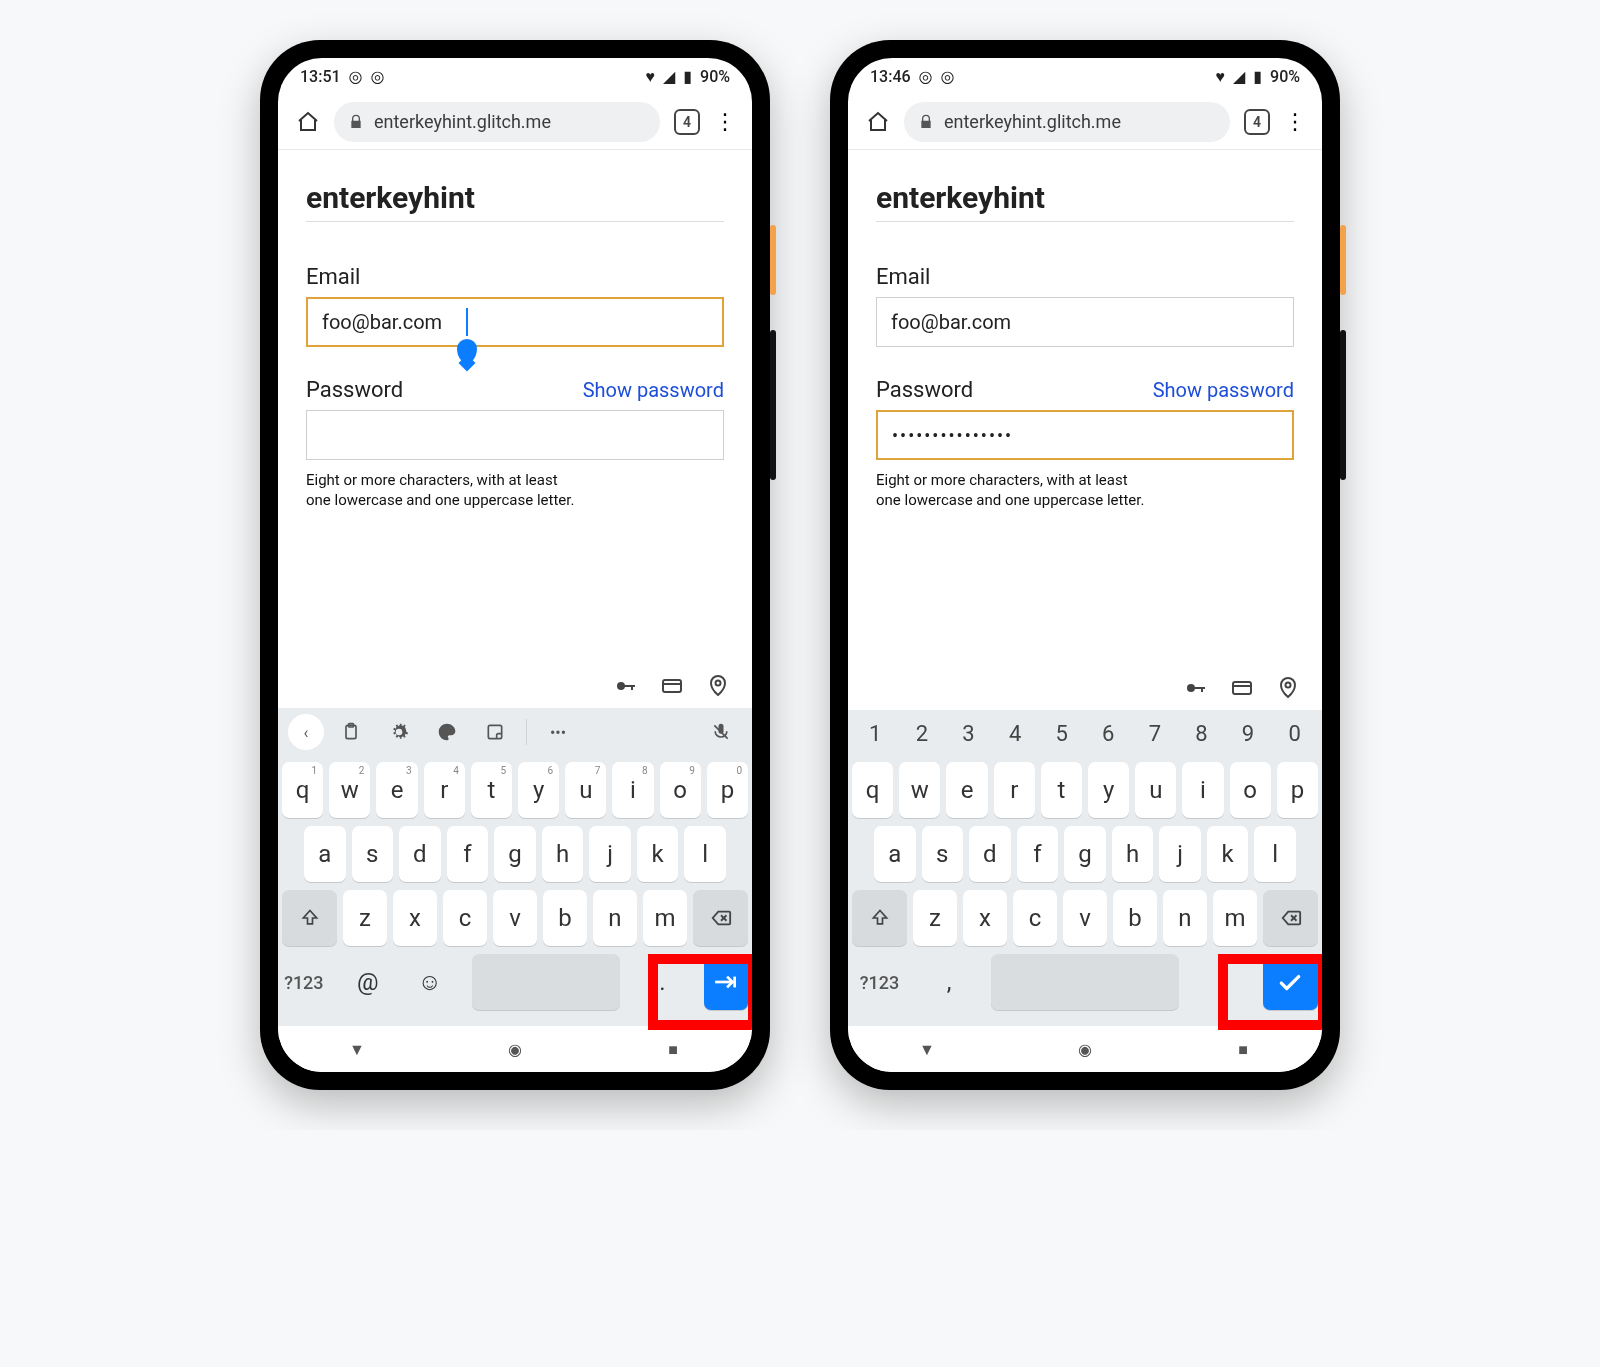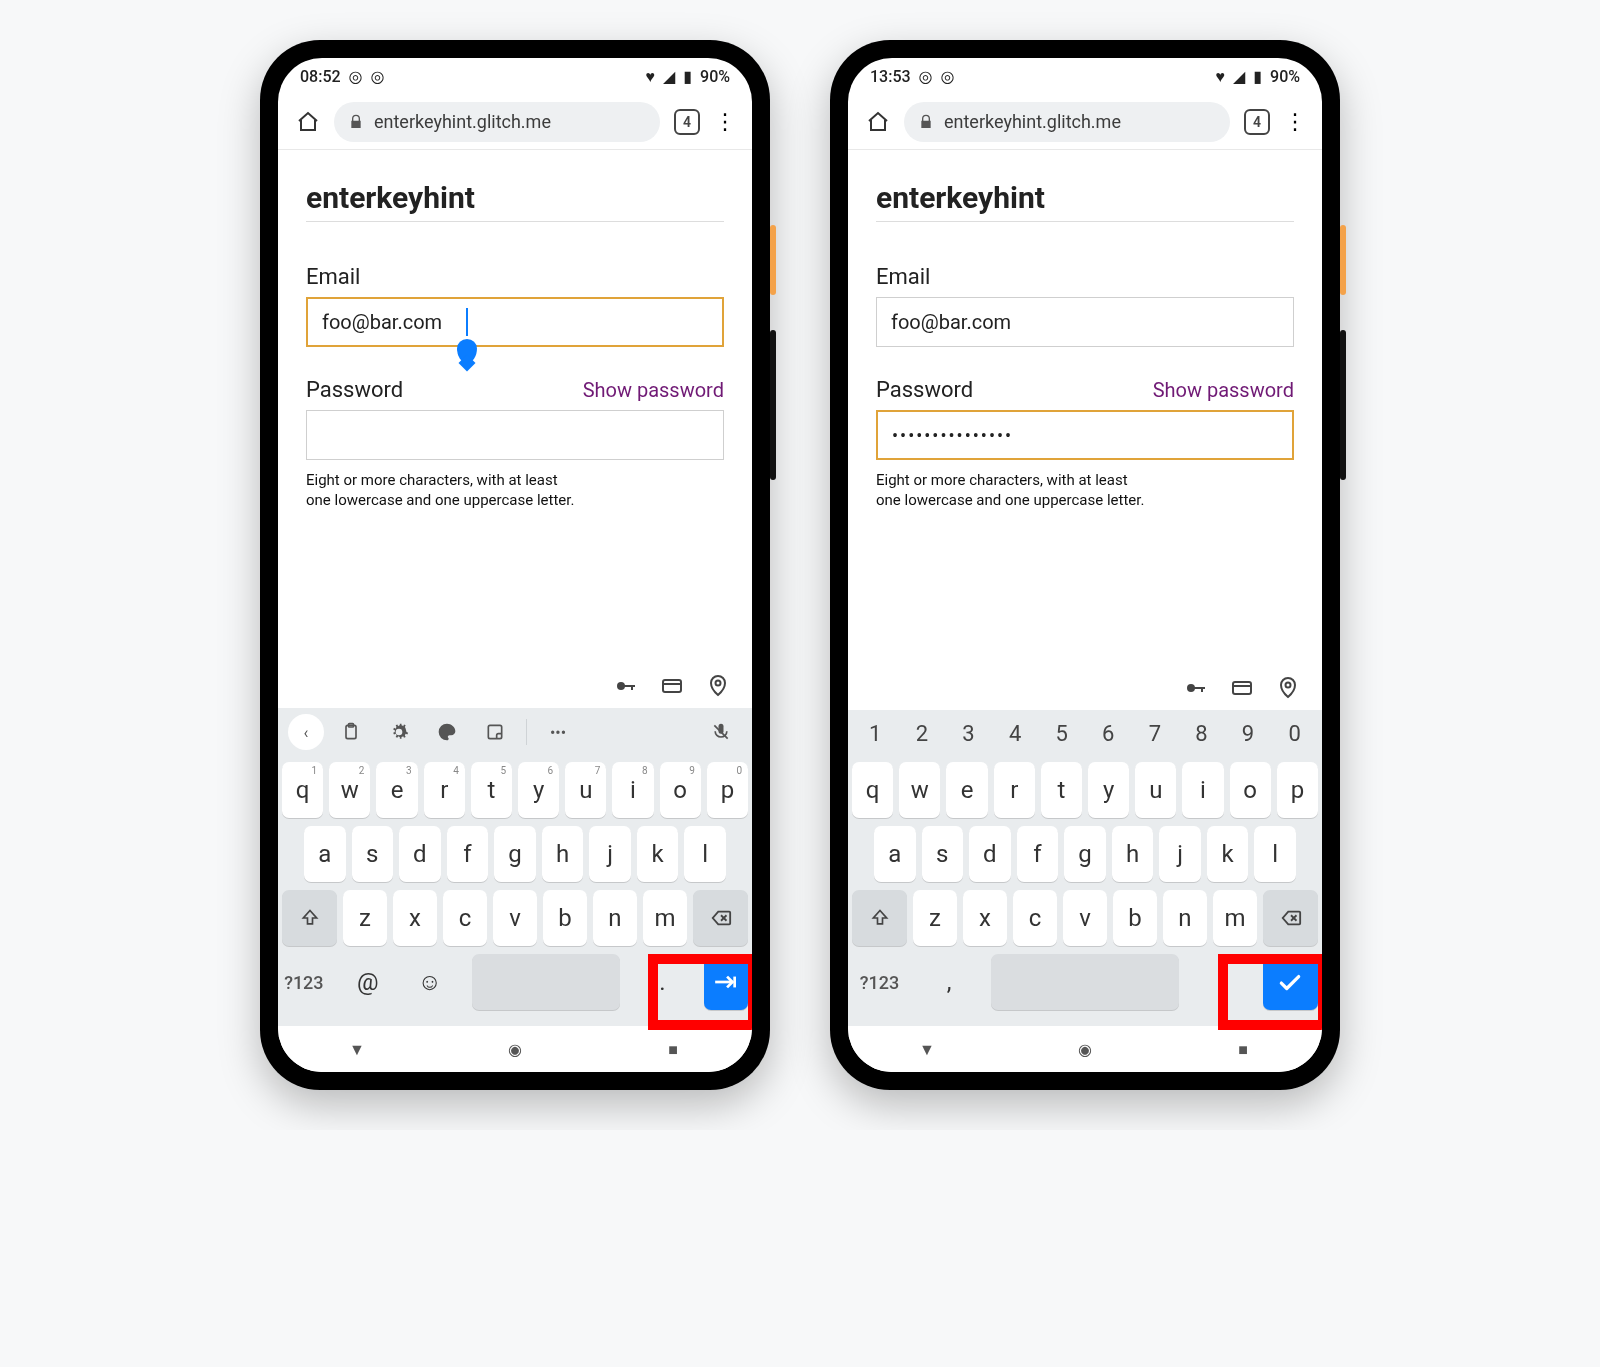--- a/index.html
+++ b/index.html
@@ -30,21 +30,21 @@
   .browser-bar{height:56px;display:flex;align-items:center;gap:14px;padding:0 16px 0 18px;border-bottom:1px solid #e8e8e8;}
   .home-ic{width:24px;height:24px;}
   .url-pill{flex:1;background:#eef0f2;border-radius:24px;height:40px;display:flex;align-items:center;gap:10px;padding:0 14px;color:#3c3c3c;font-size:18px;}
   .tabcount{width:26px;height:26px;border:2px solid #444;border-radius:6px;display:flex;align-items:center;justify-content:center;font-size:14px;font-weight:600;color:#444;}
   .dots{font-size:22px;line-height:0;}
   
   .page{flex:1;overflow:hidden;padding:30px 28px 0;color:var(--text);}
   h1{margin:0 0 6px;font-size:30px;font-weight:700;}
   .rule{height:1px;background:#ddd;margin-bottom:42px;}
   .label-row{display:flex;justify-content:space-between;align-items:center;font-size:22px;margin-bottom:8px;}
-  .show-pw{color:#701a75;font-size:20px;}
+  .show-pw{color:#1d4ed8;font-size:20px;}
   .field{width:100%;height:50px;border:1px solid #cfcfcf;padding:0 14px;font-size:20px;font-family:inherit;color:#222;background:#fff;position:relative;}
   .field.focus{border:2px solid var(--field-focus);outline:none;}
   .caret-wrap{position:relative;}
   .caret{position:absolute;top:11px;height:28px;border-right:2px solid var(--accent);}
   .caret-handle{position:absolute;top:42px;width:20px;height:24px;background:var(--accent);border-radius:50% 50% 50% 50% / 60% 60% 40% 40%;transform:translateX(-50%) rotate(180deg);}
   .caret-handle::after{content:"";position:absolute;top:-6px;left:4px;width:12px;height:12px;background:var(--accent);transform:rotate(45deg);}
   .hint{font-size:15px;font-weight:400;line-height:1.35;margin-top:10px;color:#111;}
   .gap{height:30px;}
   
   .sugg{position:absolute;left:0;right:0;height:44px;display:flex;justify-content:flex-end;align-items:center;gap:22px;padding:0 22px;}
@@ -75,21 +75,21 @@
 </head>
 <body>
 
 <div class="phone">
   <div class="camdot"></div>
     <div class="side-btn"></div>
     <div class="side-btn2"></div>
   <div class="screen">
     <div class="status">
       <div class="left">
-        <span>08:52</span>
+        <span>13:51</span>
         <span>◎</span>
         <span>◎</span>
       </div>
       <div class="right">
         <span>♥</span>
         <span>◢</span>
         <span>▮</span>
         <span>90%</span>
       </div>
     </div>
@@ -257,21 +257,21 @@
   </div>
 </div>
 
 <div class="phone">
   <div class="camdot"></div>
     <div class="side-btn"></div>
     <div class="side-btn2"></div>
   <div class="screen">
     <div class="status">
       <div class="left">
-        <span>13:53</span>
+        <span>13:46</span>
         <span>◎</span>
         <span>◎</span>
       </div>
       <div class="right">
         <span>♥</span>
         <span>◢</span>
         <span>▮</span>
         <span>90%</span>
       </div>
     </div>

